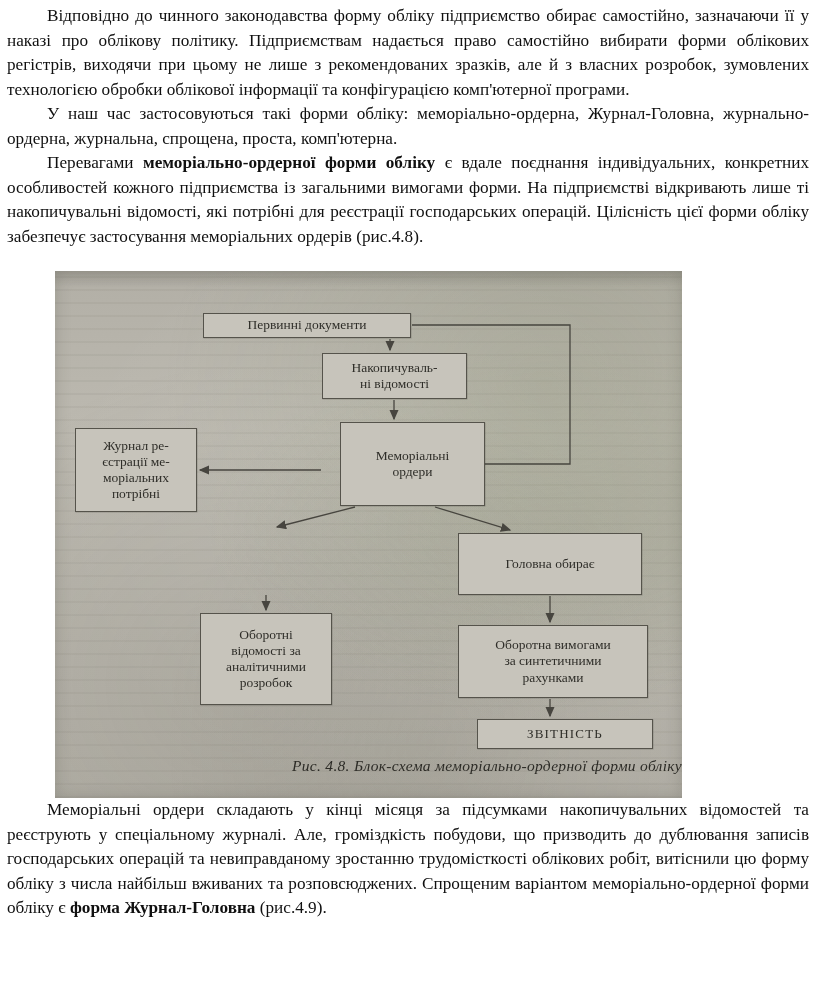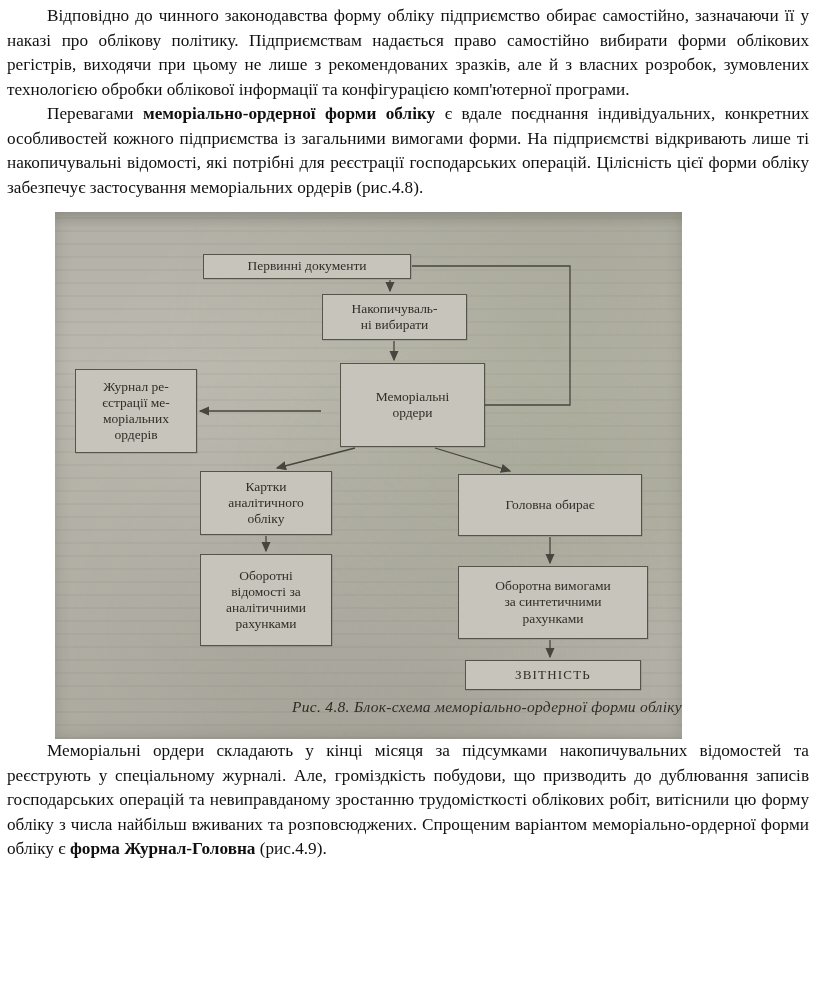--- a/index.html
+++ b/index.html
@@ -25,21 +25,21 @@
     line-height: 1.425;
     text-align: justify;
     text-indent: 40px;
   }
   .para b { font-weight: bold; font-family: Liberation Serif, serif; }
   .bottom-para { }
 
   
   .scan {
     position: relative;
-    margin: 12px 0 0 48px;
+    margin: 22px 0 0 48px;
     width: 627px;
     height: 527px;
     background:
       radial-gradient(ellipse at 50% 45%, rgba(255,255,255,0.10), transparent 70%),
       linear-gradient(#b2afa6, #bcb9b0 30%, #b6b3aa 75%, #b1aea5);
     box-shadow: inset 0 0 16px rgba(60,58,48,0.22);
   }
   .bleed {
     position: absolute;
     inset: 0;
@@ -91,20 +91,21 @@
     color: #2c2b26;
   }
 </style>
 </head>
 <body>
 
 <div class="page">
 
   <p class="para"><span>Відповідно до чинного законодавства форму обліку підприємство обирає самостійно, зазначаючи її у наказі про облікову політику. Підприємствам надається право самостійно вибирати форми облікових регістрів, виходячи при цьому не лише з рекомендованих зразків, але й з власних розробок, зумовлених технологією обробки облікової інформації та конфігурацією комп'ютерної програми.</span></p>
 
+  <p class="para"><span>У наш час застосовуються такі форми обліку: меморіально-ордерна, Журнал-Головна, журнально-ордерна, журнальна, спрощена, проста, комп'ютерна.</span></p>
 
   <p class="para"><span>Перевагами </span><b>меморіально-ордерної форми обліку</b><span> є вдале поєднання індивідуальних, конкретних особливостей кожного підприємства із загальними вимогами форми. На підприємстві відкривають лише ті накопичувальні відомості, які потрібні для реєстрації господарських операцій. Цілісність цієї форми обліку забезпечує застосування меморіальних ордерів (рис.4.8).</span></p>
 
   <div class="scan">
     <div class="bleed"></div>
 
     <svg class="arrows" viewBox="0 0 627 527" xmlns="http://www.w3.org/2000/svg">
       <defs>
         <marker id="ah" markerWidth="9" markerHeight="8" refX="7" refY="3.5" orient="auto">
           <path d="M0,0 L8,3.5 L0,7 Z" fill="#47453f"></path>
@@ -117,45 +118,42 @@
       <line x1="300" y1="236" x2="222" y2="256" marker-end="url(#ah)"></line>
       <line x1="380" y1="236" x2="455" y2="259" marker-end="url(#ah)"></line>
       <line x1="211" y1="324" x2="211" y2="339" marker-end="url(#ah)"></line>
       <line x1="495" y1="325" x2="495" y2="351" marker-end="url(#ah)"></line>
       <line x1="495" y1="428" x2="495" y2="445" marker-end="url(#ah)"></line>
     </svg>
 
     <div class="node" style="left:148px;top:42px;width:208px;height:25px">Первинні документи</div>
 
     <div class="node" style="left:267px;top:82px;width:145px;height:46px">Накопичуваль-
-ні вибирати</div>
+ні відомості</div>
 
     <div class="node" style="left:20px;top:157px;width:122px;height:84px">Журнал ре-
 єстрації ме-
 моріальних
-ордерів</div>
+потрібні</div>
 
     <div class="node" style="left:285px;top:151px;width:145px;height:84px">Меморіальні
 ордери</div>
 
-    <div class="node" style="left:145px;top:259px;width:132px;height:64px">Картки
-аналітичного
-обліку</div>
 
     <div class="node" style="left:403px;top:262px;width:184px;height:62px">Головна обирає</div>
 
     <div class="node" style="left:145px;top:342px;width:132px;height:92px">Оборотні
 відомості за
 аналітичними
-рахунками</div>
+розробок</div>
 
     <div class="node" style="left:403px;top:354px;width:190px;height:73px">Оборотна вимогами
 за синтетичними
 рахунками</div>
 
-    <div class="node reporting" style="left:410px;top:448px;width:176px;height:30px">ЗВІТНІСТЬ</div>
+    <div class="node reporting" style="left:422px;top:448px;width:176px;height:30px">ЗВІТНІСТЬ</div>
 
     <div class="caption">Рис. 4.8. Блок-схема меморіально-ордерної форми обліку</div>
   </div>
 
   <p class="para bottom-para"><span>Меморіальні ордери складають у кінці місяця за підсумками накопичувальних відомостей та реєструють у спеціальному журналі. Але, громіздкість побудови, що призводить до дублювання записів господарських операцій та невиправданому зростанню трудомісткості облікових робіт, витіснили цю форму обліку з числа найбільш вживаних та розповсюджених. Спрощеним варіантом меморіально-ордерної форми обліку є </span><b>форма Журнал-Головна</b><span> (рис.4.9).</span></p>
 
 </div>
 
 </body></html>

